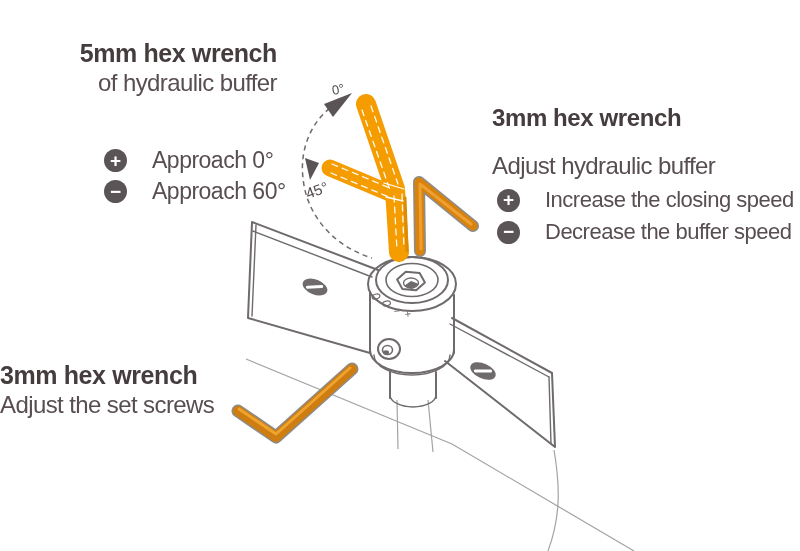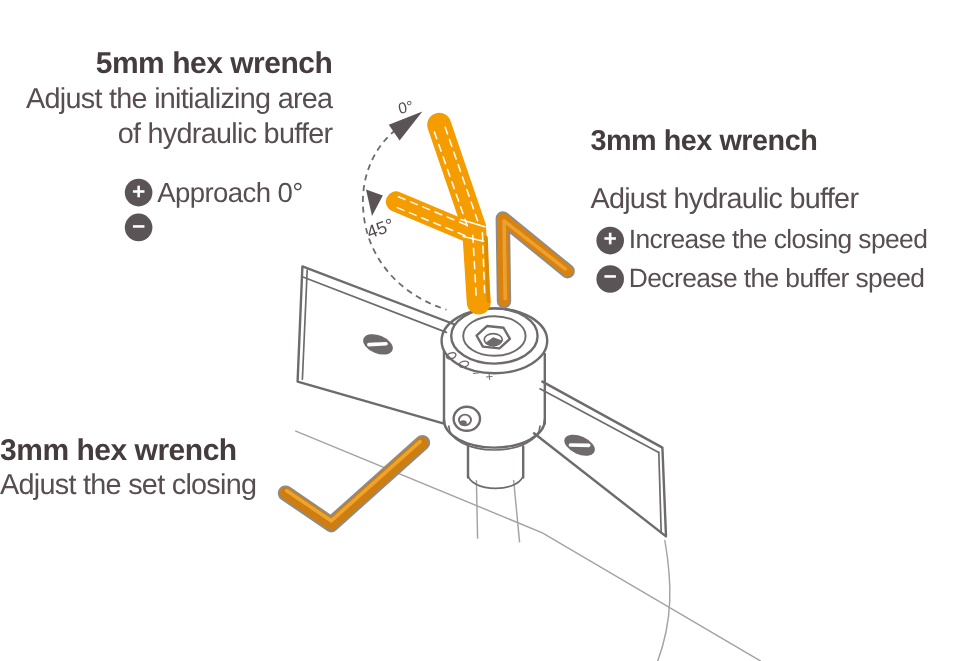--- a/index.html
+++ b/index.html
@@ -11,21 +11,21 @@
   .ttl{font-weight:700;font-size:25px;line-height:30px;color:#453c3e;letter-spacing:-0.4px;white-space:nowrap;}
   .desc{font-weight:400;font-size:24px;line-height:29px;color:#584e51;letter-spacing:-0.6px;white-space:nowrap;}
   .blk{position:absolute;}
   .right-align{display:flex;flex-direction:column;align-items:flex-end;}
   .bullet{position:absolute;display:flex;align-items:center;white-space:nowrap;}
   .bullet .sign{
     width:23px;height:23px;border-radius:50%;background:#5a5456;color:#ffffff;
     display:flex;align-items:center;justify-content:center;
     font-size:19px;font-weight:700;line-height:1;flex:0 0 auto;padding-bottom:1px;box-sizing:border-box;
   }
-  .bullet .lbl{margin-left:4px;font-size:23px;color:#584e51;letter-spacing:-0.5px;}
+  .bullet .lbl{margin-left:25px;font-size:23px;color:#584e51;letter-spacing:-0.5px;}
   svg{position:absolute;left:0;top:0;}
   svg text{font-family:"Liberation Sans","DejaVu Sans",sans-serif;}
 </style>
 </head>
 <body>
 
 <div id="stage">
 
   <svg width="800" height="551" viewBox="0 0 800 551">
 
@@ -124,42 +124,42 @@
 
     <g fill="none" stroke-linecap="round" stroke-linejoin="round">
       <path d="M420,251 L419,182 L473,226" stroke="#8c8c8c" stroke-width="12"></path>
       <path d="M420,251 L419,182 L473,226" stroke="#d9820c" stroke-width="9"></path>
       <path d="M421,249 L420,184 L471,224" stroke="#eda032" stroke-width="3"></path>
     </g>
   </svg>
 
   <div class="blk right-align" style="top:38px;right:523px;">
     <div class="ttl">5mm hex wrench</div>
-    <div class="desc">Adjust the initializing area</div>
     <div class="desc">of hydraulic buffer</div>
   </div>
   <div class="bullet" style="left:104px;top:147px;">
     <div class="sign">+</div>
     <div class="lbl">Approach 0°</div>
   </div>
   <div class="bullet" style="left:104px;top:178px;">
     <div class="sign">−</div>
+    <div class="lbl">Approach 60°</div>
   </div>
 
   <div class="blk" style="left:492px;top:103px;">
     <div class="ttl" style="font-size:24px;">3mm hex wrench</div>
     <div class="desc" style="margin-top:18px;">Adjust hydraulic buffer</div>
   </div>
   <div class="bullet" style="left:497px;top:187px;">
     <div class="sign">+</div>
     <div class="lbl" style="font-size:22px;">Increase the closing speed</div>
   </div>
   <div class="bullet" style="left:497px;top:219px;">
     <div class="sign">−</div>
     <div class="lbl" style="font-size:22px;">Decrease the buffer speed</div>
   </div>
 
   <div class="blk" style="left:0px;top:360px;">
     <div class="ttl">3mm hex wrench</div>
-    <div class="desc">Adjust the set closing</div>
+    <div class="desc">Adjust the set screws</div>
   </div>
 
 </div>
 
 </body></html>

